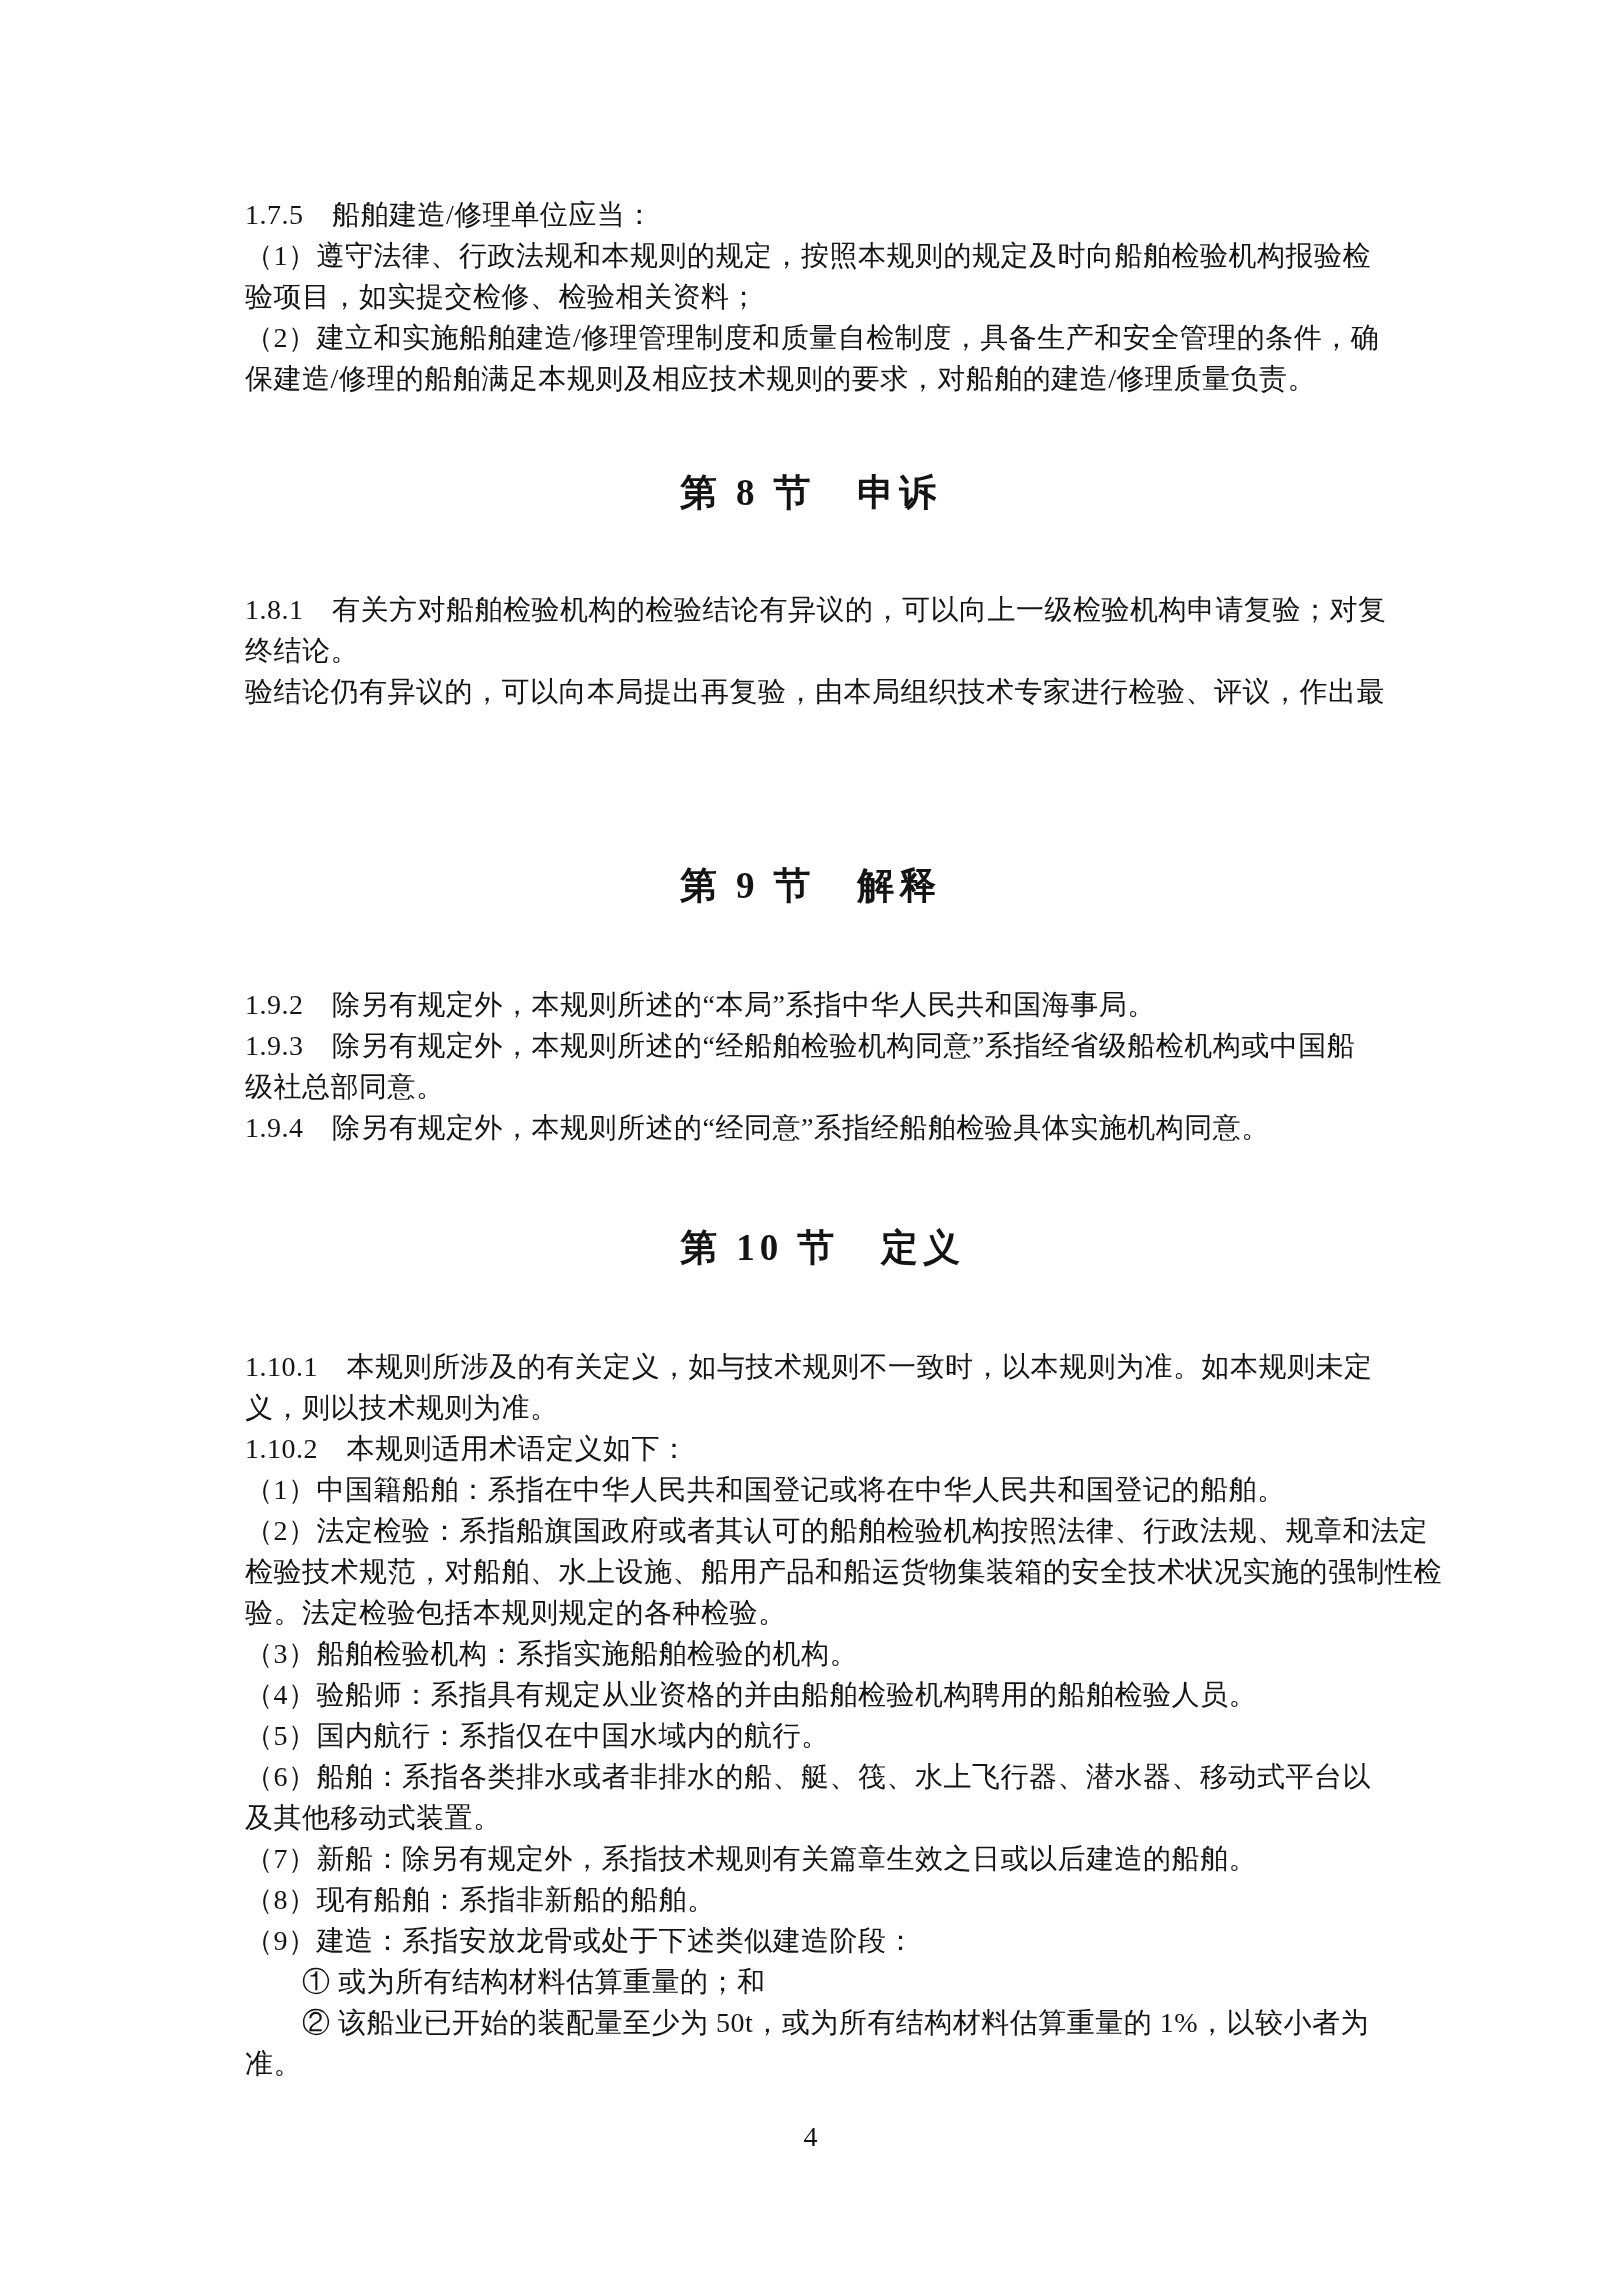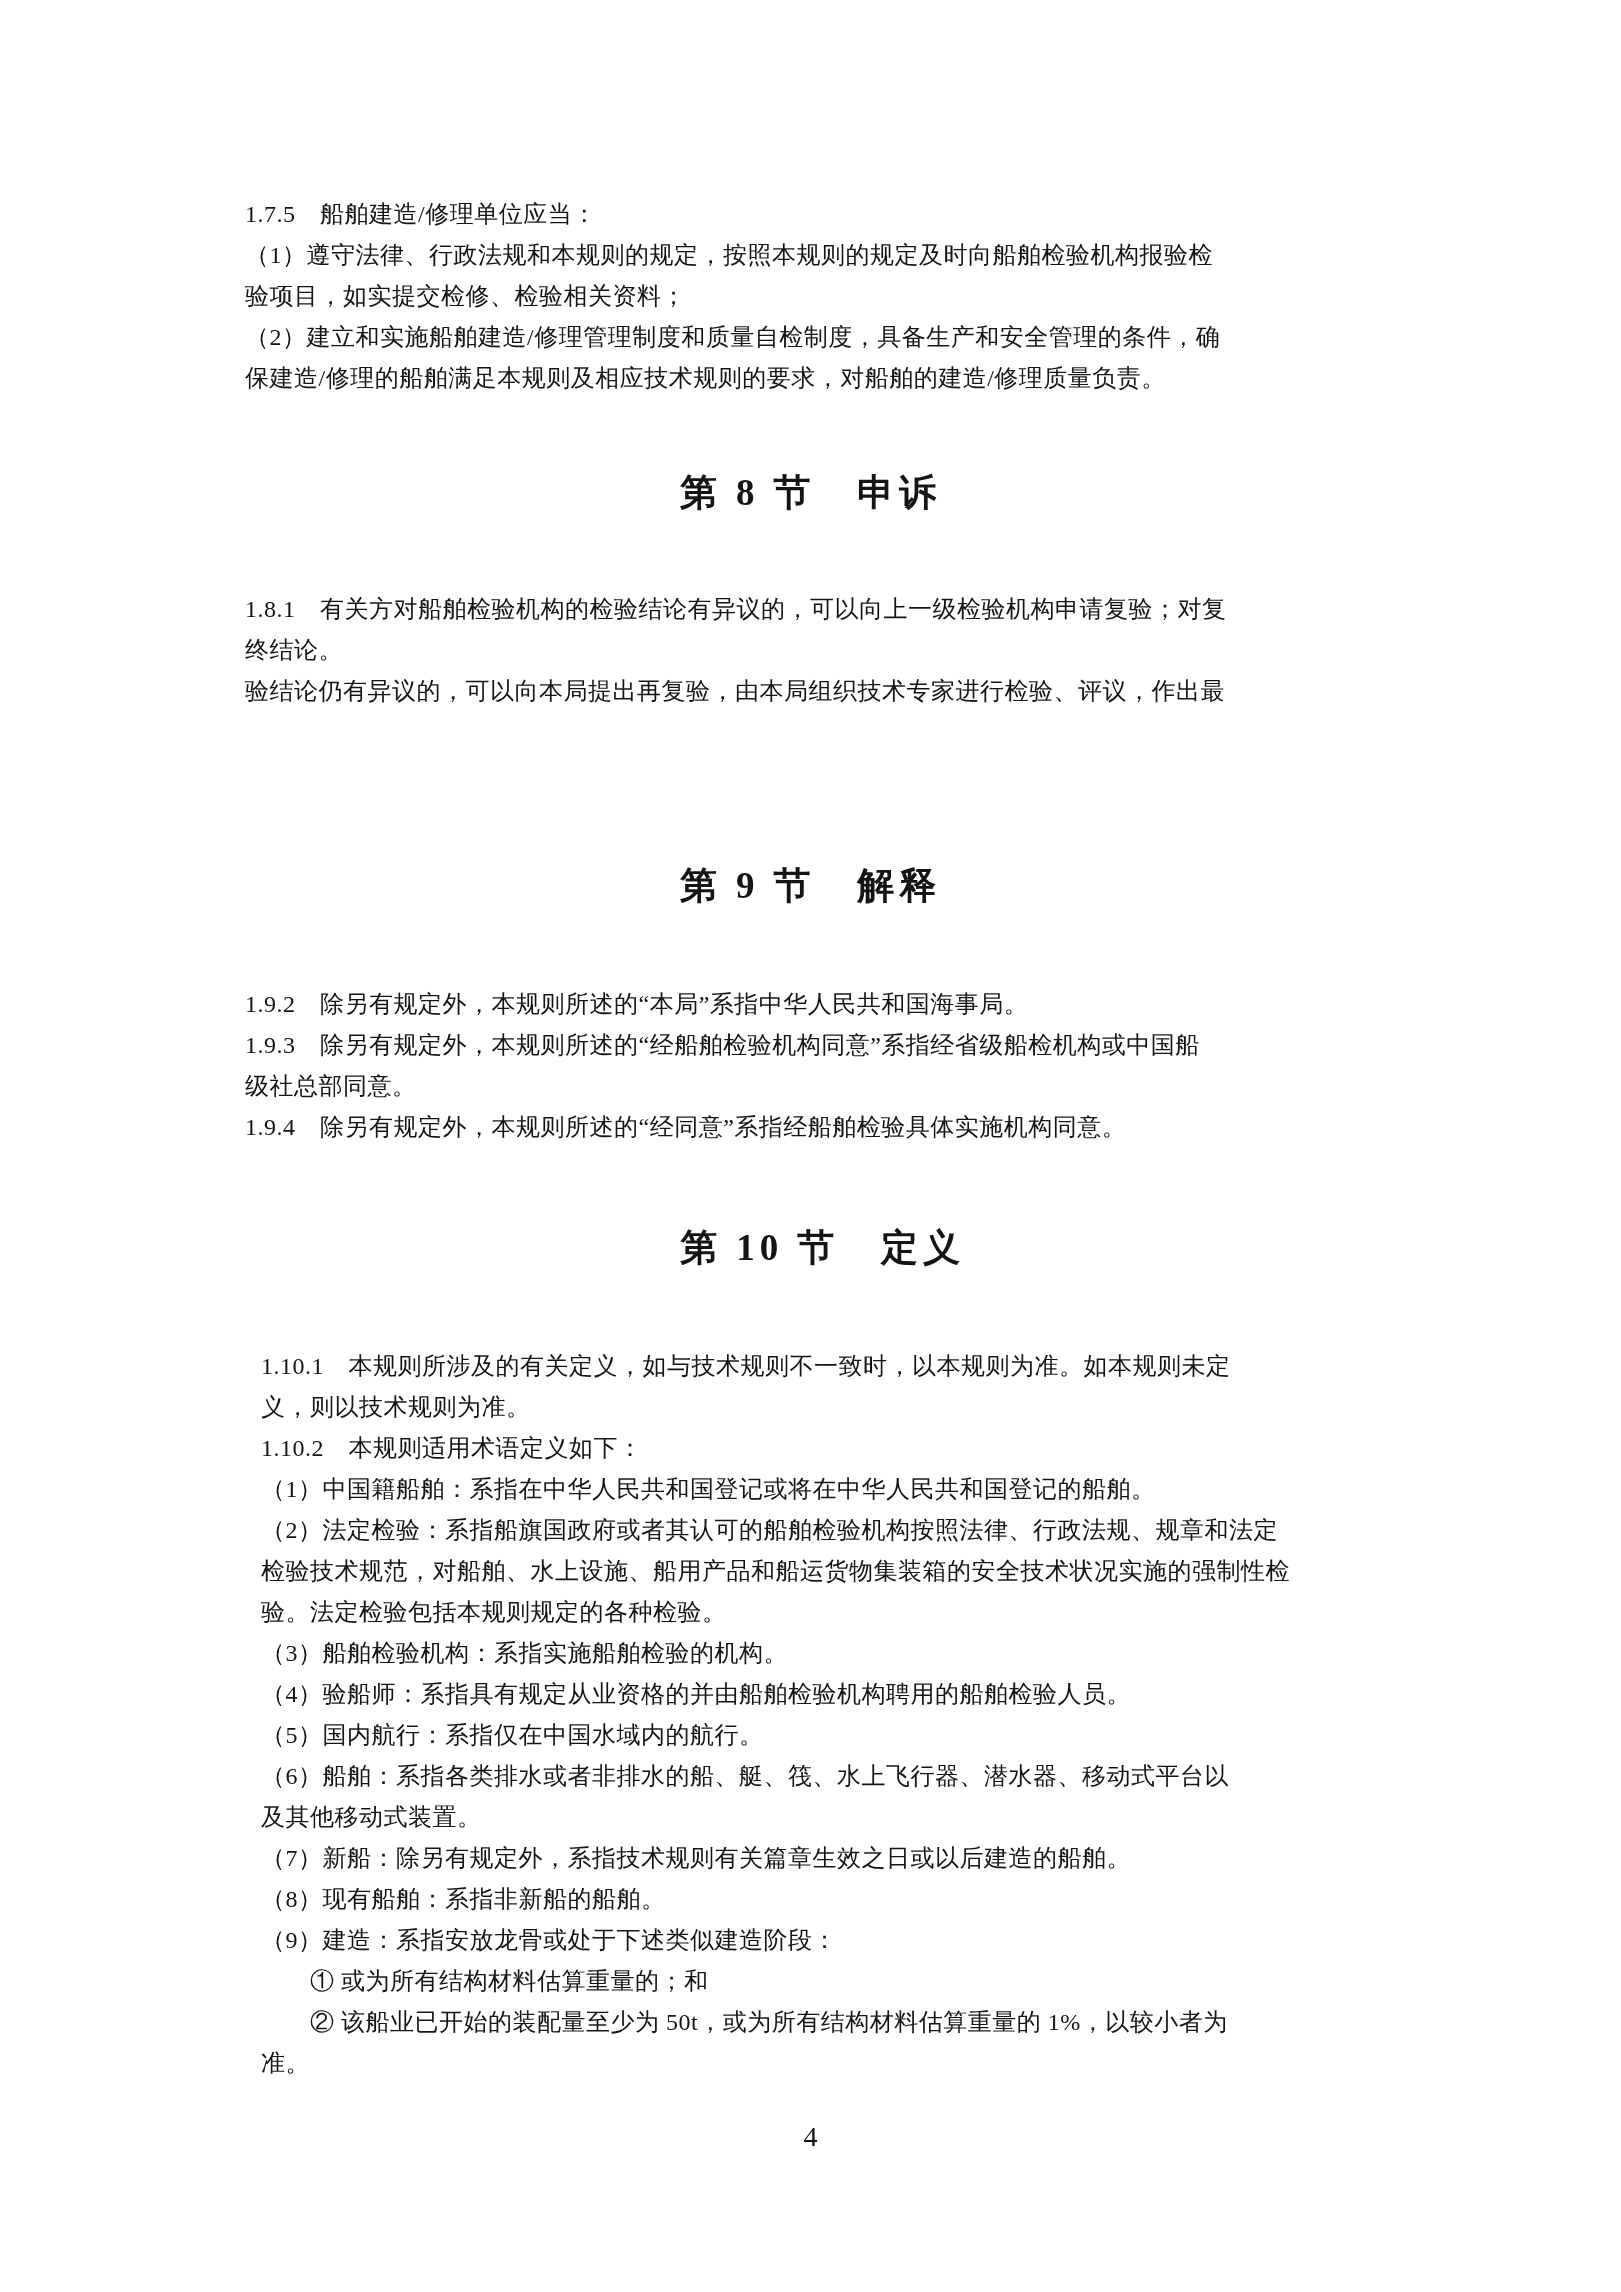--- a/index.html
+++ b/index.html
@@ -15,21 +15,21 @@
     color: #141414;
     font-family: "Liberation Serif", "DejaVu Serif", serif;
     overflow: hidden;
   }
   .textblock {
     position: absolute;
     left: 245px;
     right: 157px;
   }
   .line {
-    font-size: 24px;
+    font-size: 28px;
     line-height: 41px;
     height: 41px;
     white-space: pre;
     letter-spacing: 0.5px;
   }
   .section-heading {
     position: absolute;
     left: 0;
     right: 0;
     text-align: center;
@@ -74,21 +74,21 @@
 
   <div class="textblock" style="top:984px;">
     <div class="line">1.9.2　除另有规定外，本规则所述的“本局”系指中华人民共和国海事局。</div>
     <div class="line">1.9.3　除另有规定外，本规则所述的“经船舶检验机构同意”系指经省级船检机构或中国船</div>
     <div class="line">级社总部同意。</div>
     <div class="line">1.9.4　除另有规定外，本规则所述的“经同意”系指经船舶检验具体实施机构同意。</div>
   </div>
 
   <div class="section-heading" style="top:1226px;margin-left:24px;">第 10 节　定义</div>
 
-  <div class="textblock" style="top:1346px;margin-left:16px;">
+  <div class="textblock" style="top:1346px;">
     <div class="line">1.10.1　本规则所涉及的有关定义，如与技术规则不一致时，以本规则为准。如本规则未定</div>
     <div class="line">义，则以技术规则为准。</div>
     <div class="line">1.10.2　本规则适用术语定义如下：</div>
     <div class="line">（1）中国籍船舶：系指在中华人民共和国登记或将在中华人民共和国登记的船舶。</div>
     <div class="line">（2）法定检验：系指船旗国政府或者其认可的船舶检验机构按照法律、行政法规、规章和法定</div>
     <div class="line">检验技术规范，对船舶、水上设施、船用产品和船运货物集装箱的安全技术状况实施的强制性检</div>
     <div class="line">验。法定检验包括本规则规定的各种检验。</div>
     <div class="line">（3）船舶检验机构：系指实施船舶检验的机构。</div>
     <div class="line">（4）验船师：系指具有规定从业资格的并由船舶检验机构聘用的船舶检验人员。</div>
     <div class="line">（5）国内航行：系指仅在中国水域内的航行。</div>

